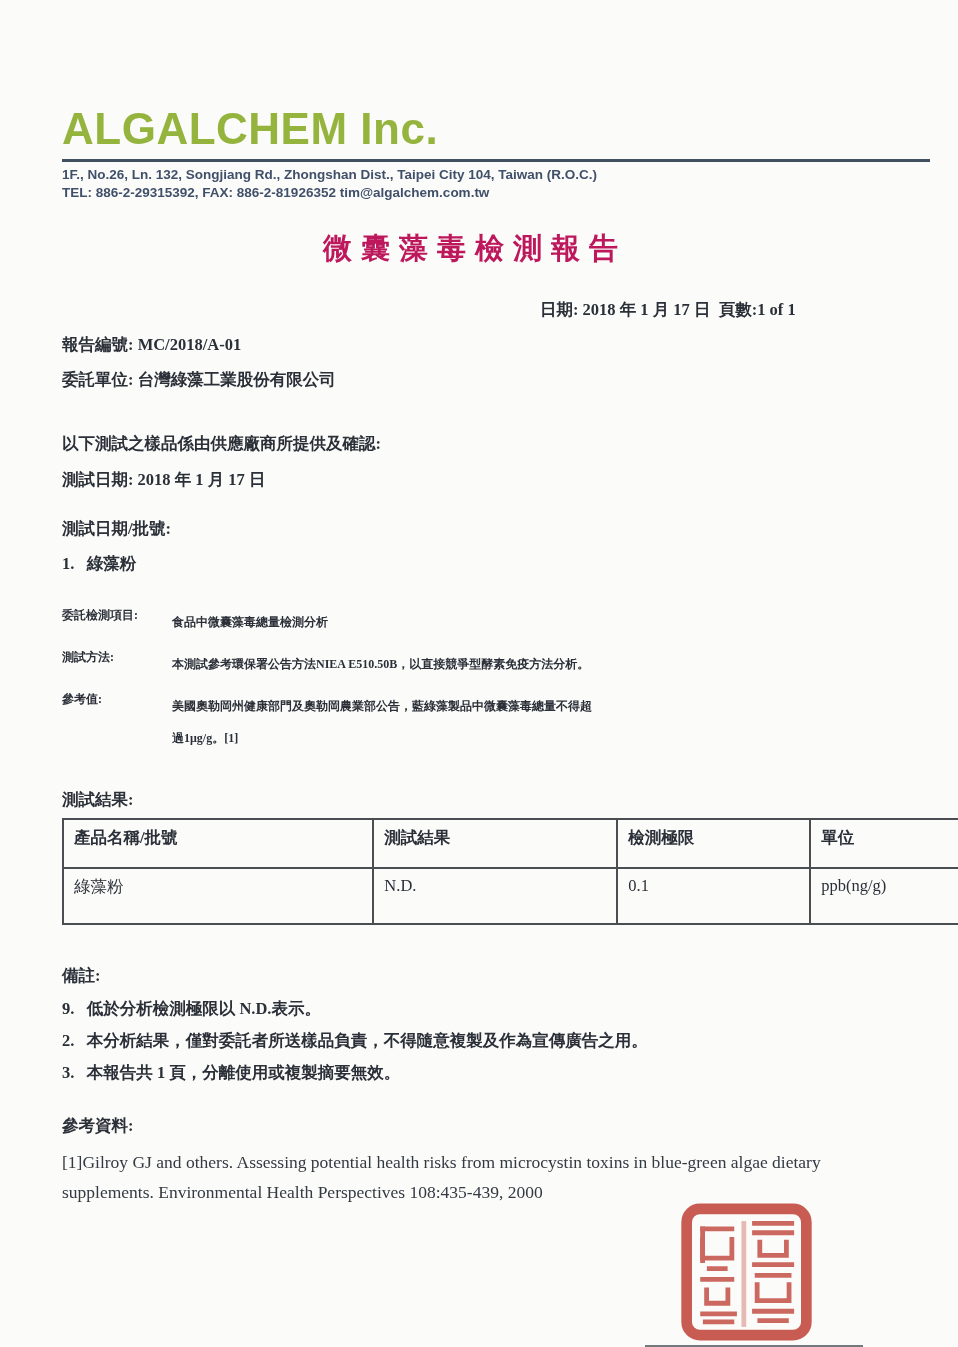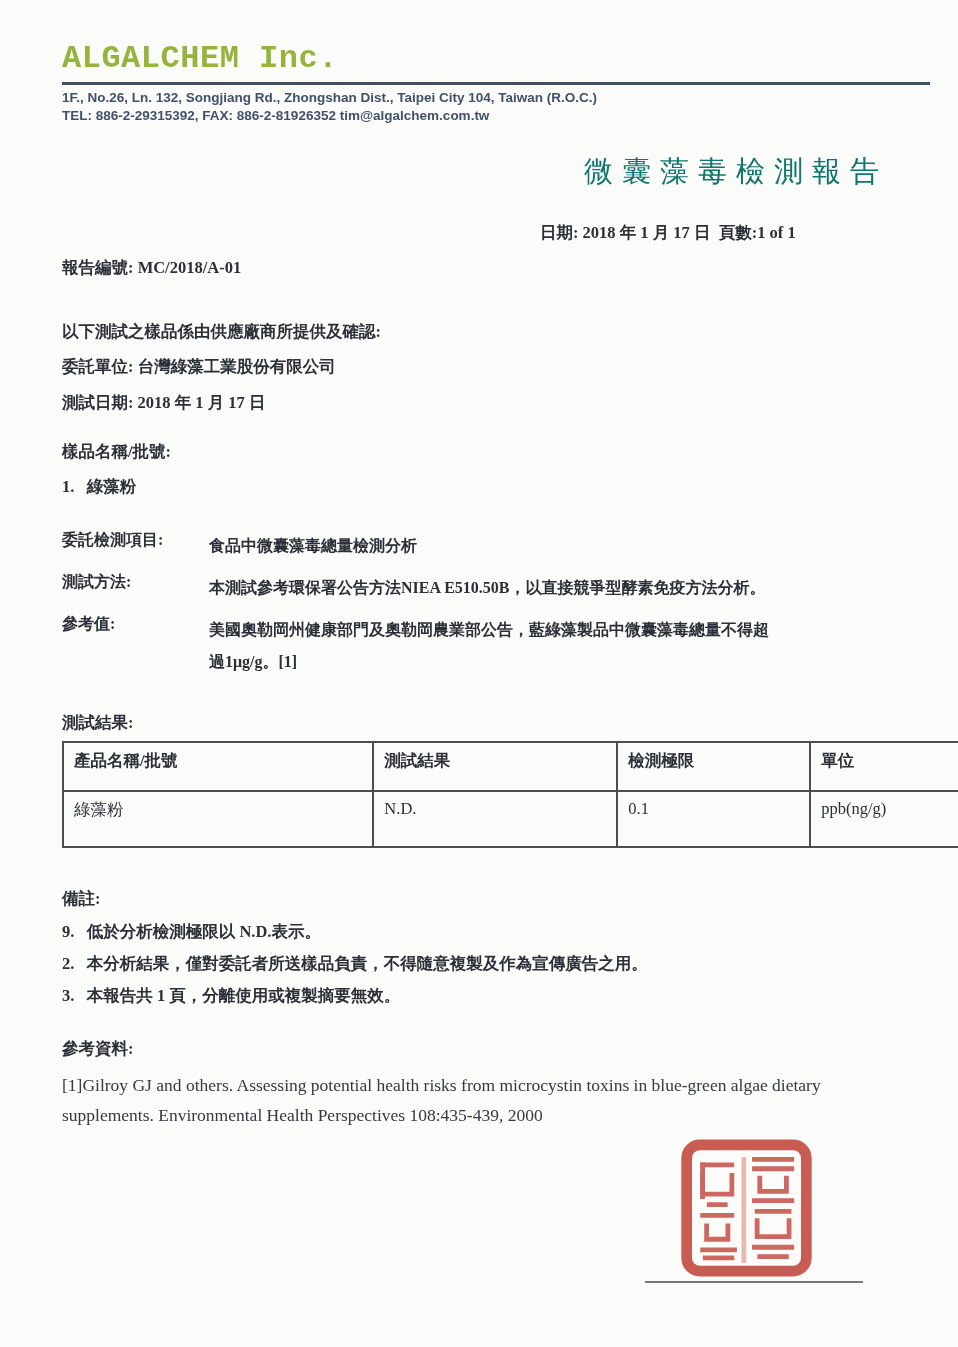--- a/index.html
+++ b/index.html
@@ -13,23 +13,23 @@
   }
   .page {
     position: relative;
     width: 958px; height: 1347px;
     padding: 0 70px 0 62px;
   }
   .pre { white-space: pre-wrap; }
 
   
   .logo {
-    margin-top: 40px;
-    font-family: Liberation Mono, monospace;
-    font-size: 32px;
+    margin-top: 104px;
+    font-family: Liberation Sans, sans-serif;
+    font-size: 44px;
     font-weight: 700;
     letter-spacing: 0.5px;
     color: #94b43e;
   }
   .header-rule {
     margin-top: 5px;
     width: 868px;
     height: 3px;
     background: #415060;
   }
@@ -38,25 +38,25 @@
     font-size: 13.5px;
     font-weight: 700;
     color: #41506a;
     line-height: 17.5px;
   }
   .addr-wrap { margin-top: 4px; }
 
   
   .doc-title {
     margin-top: 28px;
-    text-align: right;
+    text-align: center;
     font-size: 29px;
-    font-weight: 400;
+    font-weight: 700;
     letter-spacing: 9px;
-    color: #0f766e;
+    color: #be185d;
   }
 
   
   .date-line {
     margin-top: 30px;
     padding-left: 478px;
     font-size: 16.5px;
     font-weight: 600;
   }
   .kv { font-size: 16.5px; font-weight: 600; }
@@ -64,23 +64,23 @@
   .client    { margin-top: 13px; }
 
   .statement { margin-top: 42px; }
   .received  { margin-top: 12px; }
   .testdate  { margin-top: 14px; }
 
   .sample-label { margin-top: 27px; }
   .sample-item  { margin-top: 13px; }
 
   
-  .lv-row { display: flex; margin-top: 11px; font-size: 16px; font-weight: 600; }
+  .lv-row { display: flex; margin-top: 11px; font-size: 12px; font-weight: 600; }
   .lv-row .lv-label { width: 110px; flex: none; }
-  .lv-row .lv-value { flex: 1; line-height: 31px; margin-left: 37px; }
+  .lv-row .lv-value { flex: 1; line-height: 31px; }
   .test-item-row { margin-top: 32px; }
   .ref-line2 { margin-top: 1px; }
 
   
   .results-heading { margin-top: 35px; font-size: 16.5px; font-weight: 600; }
   table.results {
     margin-top: 7px;
     width: 899px;
     border-collapse: collapse;
     table-layout: fixed;
@@ -135,26 +135,26 @@
     <div class="addr">1F., No.26, Ln. 132, Songjiang Rd., Zhongshan Dist., Taipei City 104, Taiwan (R.O.C.)</div>
     <div class="addr">TEL: 886-2-29315392, FAX: 886-2-81926352 tim@algalchem.com.tw</div>
   </div>
 
   <div class="doc-title">微囊藻毒檢測報告</div>
 
   <div class="date-line kv pre">日期: 2018 年 1 月 17 日  頁數:1 of 1</div>
 
   <div class="kv report-no pre"><span>報告編號:</span> <span>MC/2018/A-01</span></div>
 
+  <div class="kv client pre"><span>委託單位:</span> <span>台灣綠藻工業股份有限公司</span></div>
+
   <div class="kv statement">以下測試之樣品係由供應廠商所提供及確認:</div>
-
-  <div class="kv client pre"><span>委託單位:</span> <span>台灣綠藻工業股份有限公司</span></div>
   <div class="kv testdate">測試日期: 2018 年 1 月 17 日</div>
 
-  <div class="kv sample-label">樣品名稱/批號:</div>
+  <div class="kv sample-label">測試日期/批號:</div>
   <div class="kv sample-item pre">1.   綠藻粉</div>
 
   <div class="lv-row test-item-row">
     <div class="lv-label">委託檢測項目:</div>
     <div class="lv-value">食品中微囊藻毒總量檢測分析</div>
   </div>
   <div class="lv-row">
     <div class="lv-label">測試方法:</div>
     <div class="lv-value">本測試參考環保署公告方法NIEA E510.50B，以直接競爭型酵素免疫方法分析。</div>
   </div>

